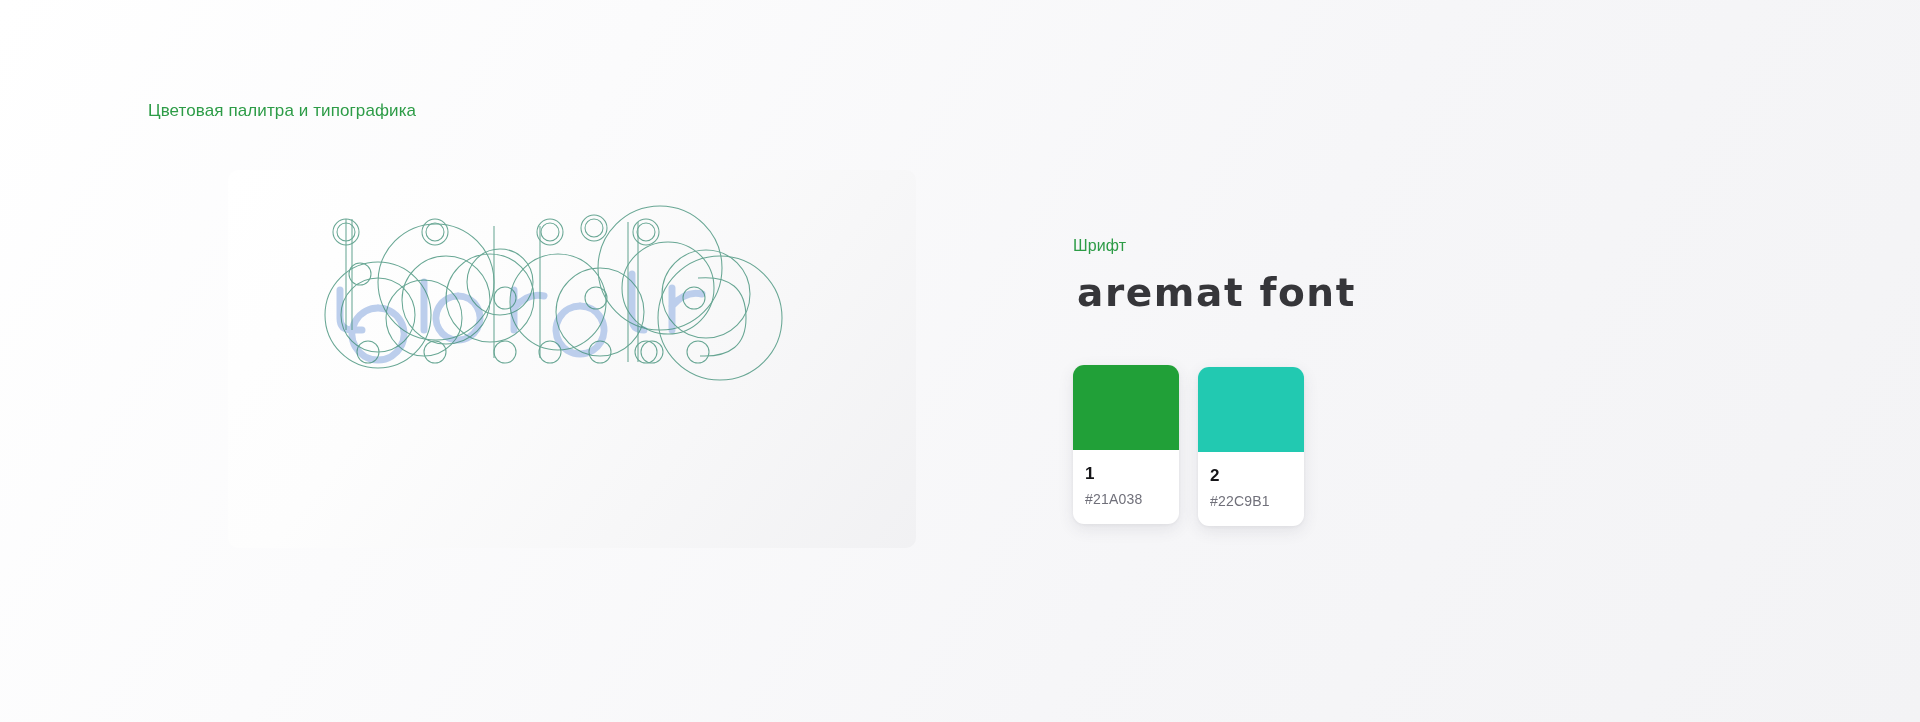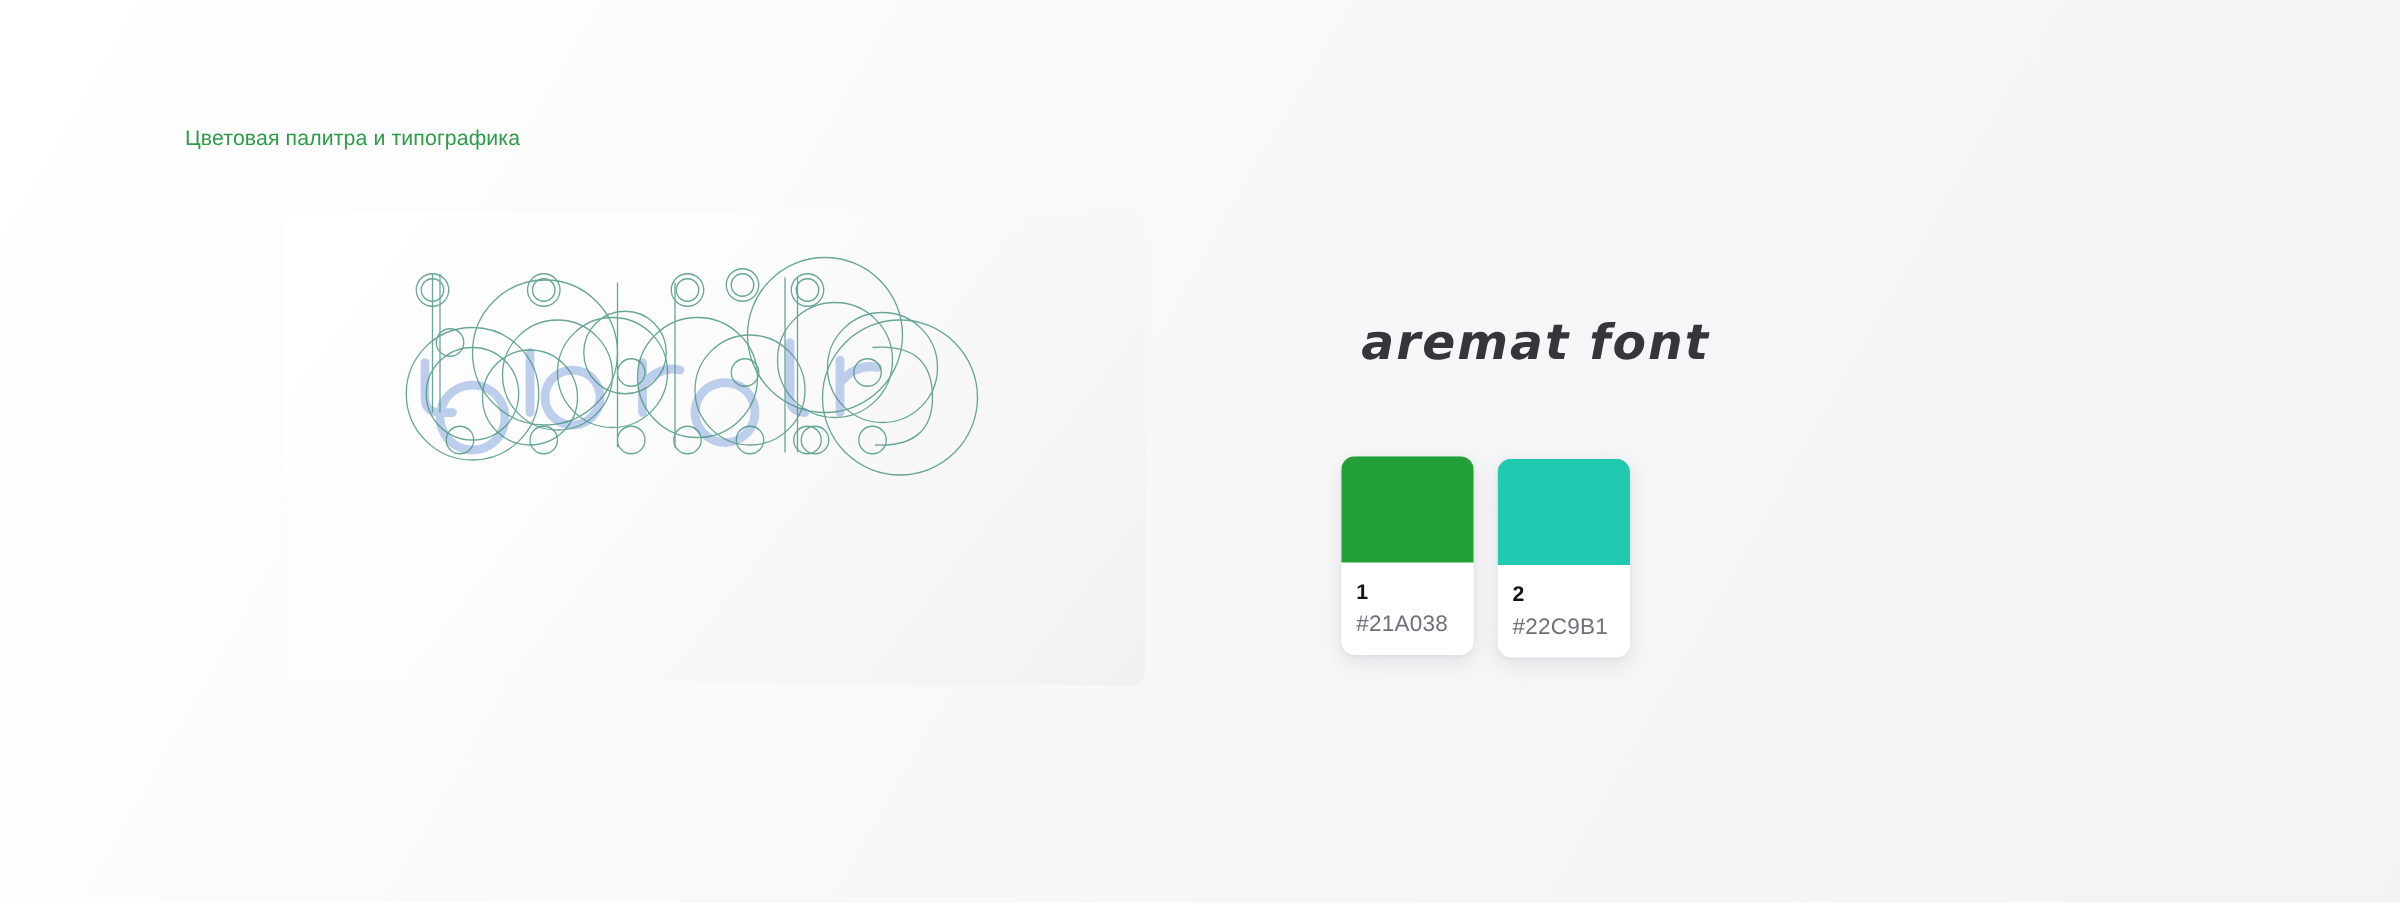--- a/index.html
+++ b/index.html
@@ -65,23 +65,22 @@
     margin: 0 0 14px 0;
     letter-spacing: 0.1px;
   }
   .font-specimen {
     font-family: "DejaVu Sans", sans-serif;
     font-size: 39px;
     line-height: 46px;
     font-weight: 600;
     color: #36363a;
     letter-spacing: 1.6px;
-    margin: 16px;
+    margin: 4px;
     white-space: nowrap;
-    font-style: italic;
   }
 
   
   .swatches {
     position: absolute;
     left: 1073px;
     top: 365px;
     display: flex;
     align-items: flex-start;
     gap: 19px;
@@ -107,21 +106,21 @@
     padding: 14px 12px 16px 12px;
   }
   .swatch-index {
     font-size: 17px;
     line-height: 20px;
     font-weight: 700;
     color: #151518;
     margin-bottom: 7px;
   }
   .swatch-hex {
-    font-size: 18px;
+    font-size: 14px;
     line-height: 17px;
     color: #70707a;
     letter-spacing: 0.2px;
     white-space: nowrap;
   }
 </style>
 </head>
 <body>
 
 <div class="section-title">Цветовая палитра и типографика</div>
@@ -221,20 +220,21 @@
       <circle cx="492" cy="148" r="62"></circle>
       <circle cx="478" cy="124" r="44"></circle>
       <circle cx="466" cy="128" r="11"></circle>
       <circle cx="470" cy="182" r="11"></circle>
       <path d="M470 108 q48 -4 48 40 q0 40 -46 38"></path>
     </g>
   </svg>
 </div>
 
 <div class="right-col">
+  <div class="font-label">Шрифт</div>
   <div class="font-specimen">aremat font</div>
 </div>
 
 <div class="swatches">
 
   <div class="swatch-card">
     <div class="swatch-chip" style="background: rgb(33, 160, 56);"></div>
     <div class="swatch-meta">
       <div class="swatch-index">1</div>
       <div class="swatch-hex">#21A038</div>

